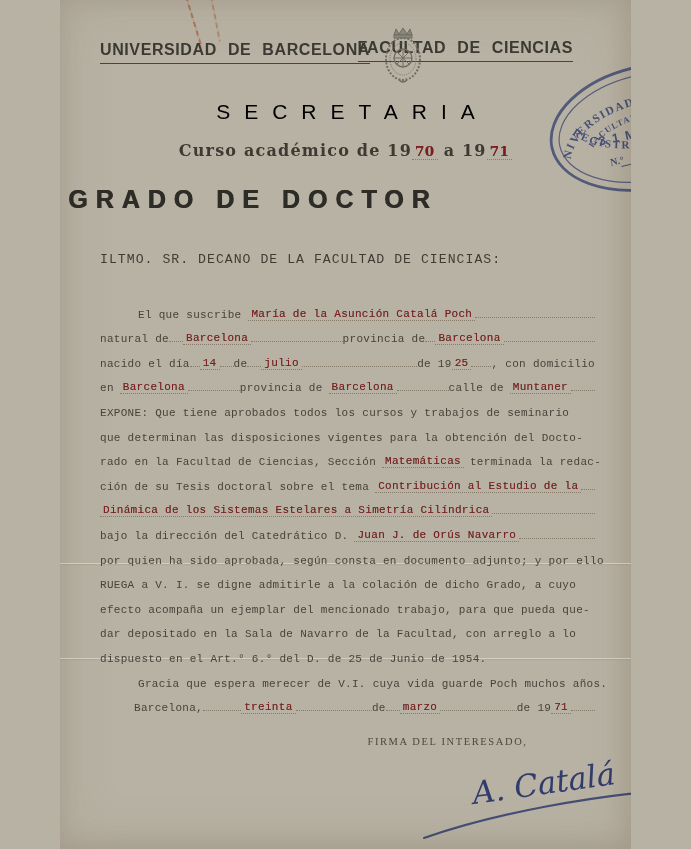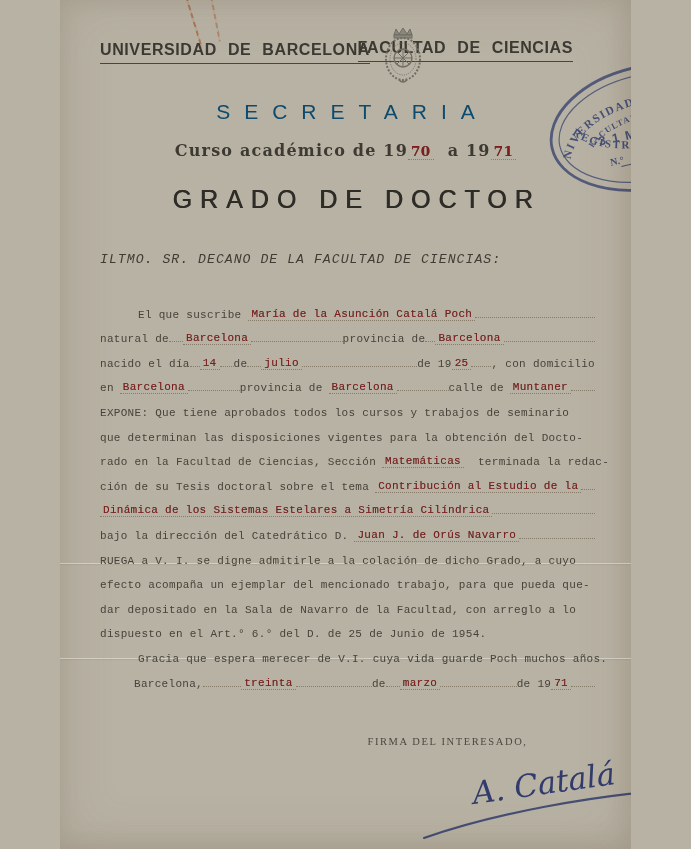--- a/index.html
+++ b/index.html
@@ -19,42 +19,42 @@
   .stain{position:absolute;background:repeating-linear-gradient(90deg, rgba(160,84,45,.65) 0 5px, rgba(160,84,45,.15) 5px 9px);height:2px;transform-origin:left top;}
 
   
   .hdr{position:absolute;font-family:"Liberation Sans","DejaVu Sans",sans-serif;font-weight:700;
     font-size:16px;letter-spacing:.6px;word-spacing:6px;color:#3b3932;
     padding-bottom:4px;border-bottom:1.6px solid #48453d;white-space:nowrap;}
   .hdr-left{left:40px;top:41px;}
   .hdr-right{right:58px;top:39px;}
   .secretaria{position:absolute;top:100px;left:0;width:100%;text-align:center;
     font-family:"Liberation Sans","DejaVu Sans",sans-serif;font-size:21px;font-weight:400;
-    letter-spacing:14px;text-indent:14px;color:#0c4a6e;}
+    letter-spacing:14px;text-indent:14px;color:#000000;}
   .curso{position:absolute;top:141px;left:0;width:100%;text-align:center;
     font-family:"DejaVu Serif","Liberation Serif",serif;font-weight:700;font-size:16px;
     letter-spacing:1.2px;color:#3d3a32;}
   .curso .t{font-size:13.5px;letter-spacing:.4px;}
-  .grado{position:absolute;top:185px;left:7px;width:100%;text-align:center;
-    font-family:"Liberation Sans","DejaVu Sans",sans-serif;font-weight:400;font-size:25px;
+  .grado{position:absolute;top:185px;left:0;width:100%;
+    font-family:"Liberation Sans","DejaVu Sans",sans-serif;font-weight:700;font-size:25px;
     letter-spacing:8px;text-indent:8px;color:#2e2c26;text-shadow:.7px 0 0 currentColor;}
-  .iltmo{position:absolute;left:40px;top:252px;font-size:13.2px;letter-spacing:1px;color:#403c34;font-style:italic;}
+  .iltmo{position:absolute;left:40px;top:252px;font-size:13.2px;letter-spacing:1px;color:#403c34;}
 
   
   .flow{position:absolute;left:40px;right:36px;top:296px;}
   .line{display:flex;align-items:flex-end;height:24.6px;white-space:pre;
     font-size:11px;letter-spacing:.3px;color:#47433a;}
   .t{color:#7f1d1d;text-shadow:0 0 .5px rgba(52,47,40,.55);
     border-bottom:1.3px dotted rgba(125,114,95,.85);padding:0 3px;}
   .dots{align-self:flex-end;margin-bottom:3px;height:0;
     border-bottom:1.3px dotted rgba(125,114,95,.85);}
   .g1{flex-grow:1;} .g2{flex-grow:2;}
   .f10{flex:0 0 10px;} .f14{flex:0 0 14px;} .f20{flex:0 0 20px;} .f24{flex:0 0 24px;} .f215{flex:0 0 212px;}
   .ind{flex:0 0 38px;} .ind2{flex:0 0 34px;}
-  .mr{margin-right:6px;} .ml{margin-left:14px;}
+  .mr{margin-right:6px;} .ml{margin-left:6px;}
 
   .firma{position:absolute;top:736px;left:0;width:100%;text-align:center;
     font-family:"Liberation Serif","DejaVu Serif",serif;font-size:10.5px;letter-spacing:1.6px;
     color:#4c4840;}
   .firma-inner{display:inline-block;transform:translateX(102px);}
 
   
   .stamp{position:absolute;left:486px;top:63px;width:206px;height:130px;
     transform:rotate(-12deg);mix-blend-mode:multiply;opacity:.93;}
   .stamp text{fill:#5668b2;}
@@ -189,20 +189,21 @@
       <span class="t">Dinámica de los Sistemas Estelares a Simetría Cilíndrica</span>
       <span class="dots g1"></span>
     </div>
 
     <div class="line">
       <span class="mr">bajo la dirección del Catedrático D.</span>
       <span class="t">Juan J. de Orús Navarro</span>
       <span class="dots g1"></span>
     </div>
 
+    <div class="line"><span>por quien ha sido aprobada, según consta en documento adjunto; y por ello</span></div>
     <div class="line"><span>RUEGA a V. I. se digne admitirle a la colación de dicho Grado, a cuyo</span></div>
     <div class="line"><span>efecto acompaña un ejemplar del mencionado trabajo, para que pueda que-</span></div>
     <div class="line"><span>dar depositado en la Sala de Navarro de la Facultad, con arreglo a lo</span></div>
     <div class="line"><span>dispuesto en el Art.° 6.° del D. de 25 de Junio de 1954.</span></div>
 
     <div class="line">
       <span class="ind"></span>
       <span>Gracia que espera merecer de V.I. cuya vida guarde Poch muchos años.</span>
     </div>
 

